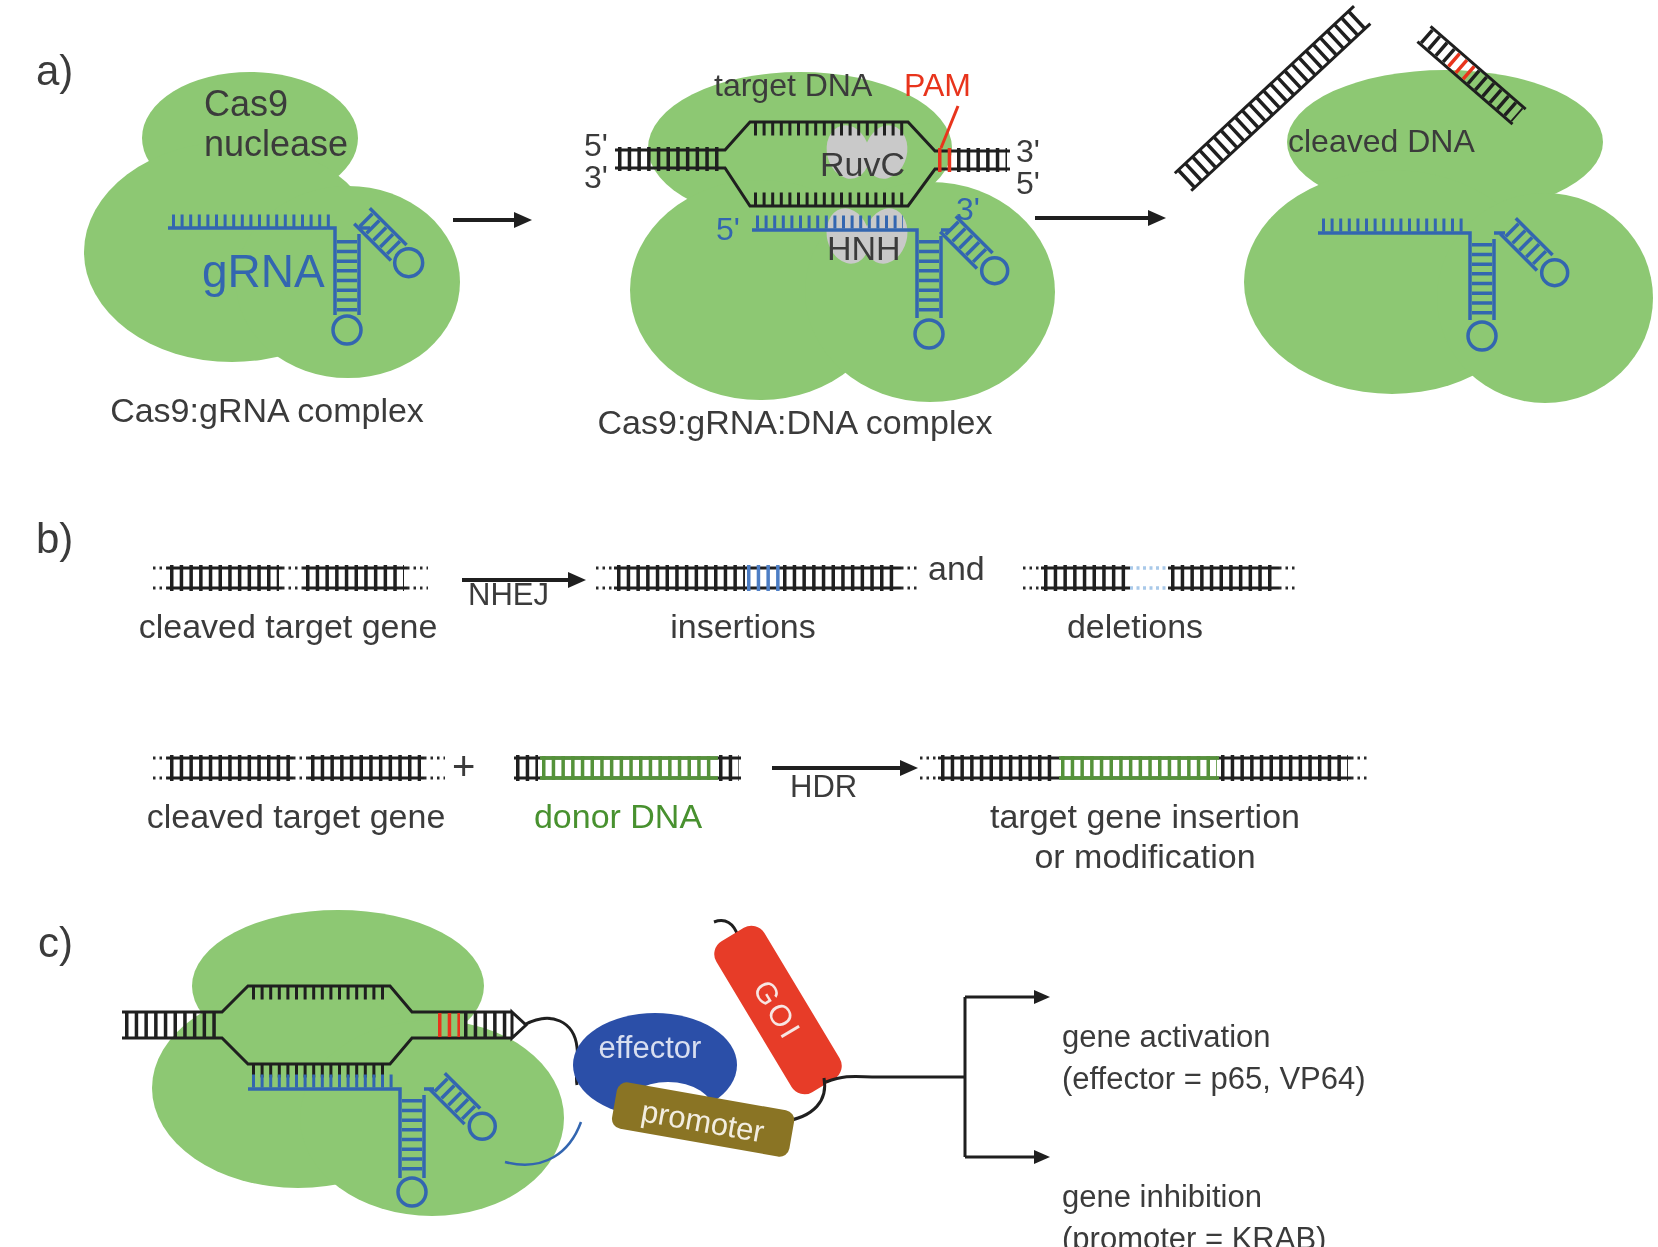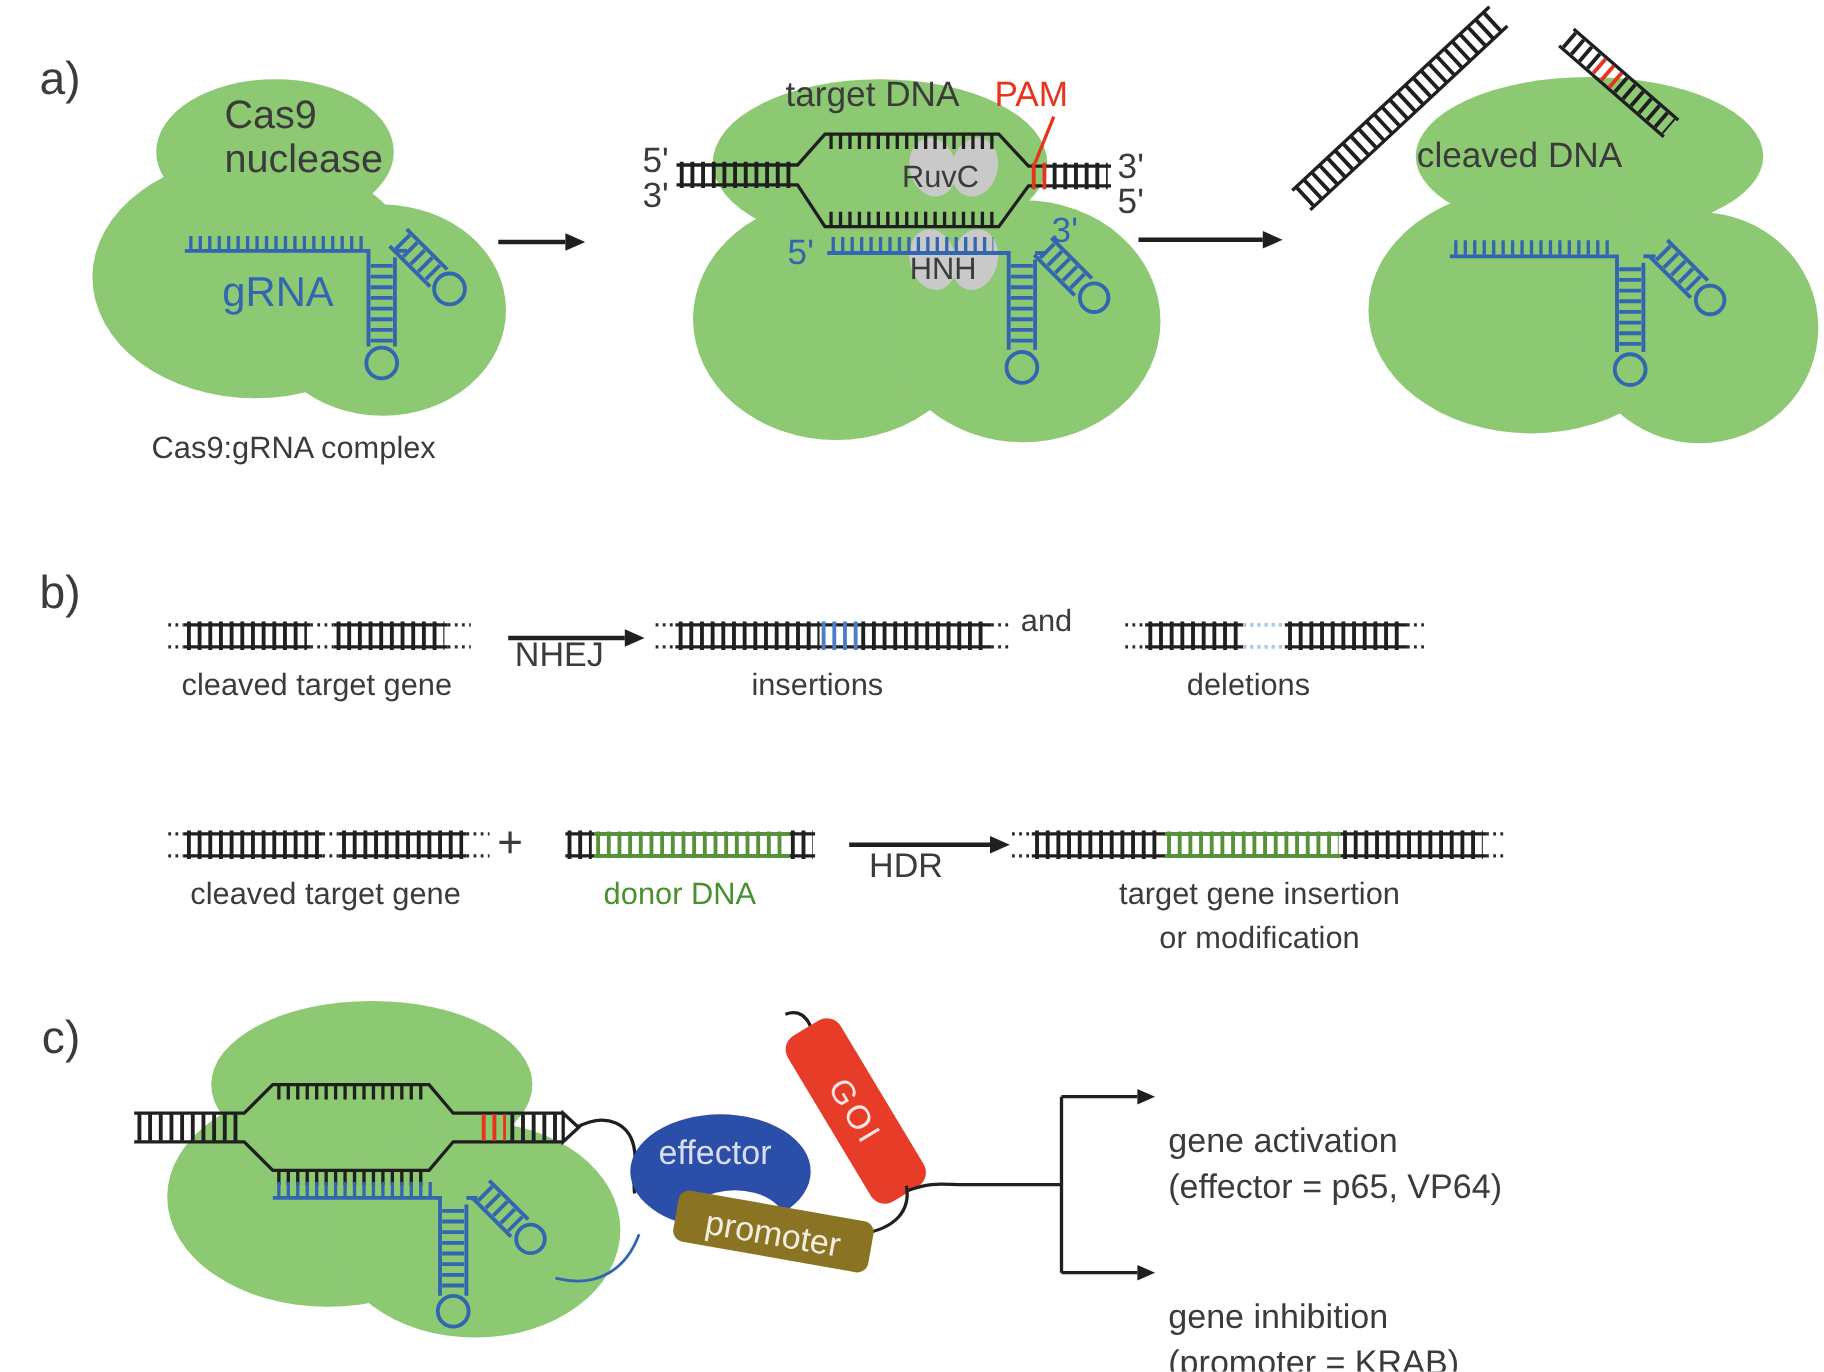--- a/index.html
+++ b/index.html
@@ -5,22 +5,22 @@
   html,body{margin:0;padding:0;background:#fff;}
   #canvas{position:relative;width:1658px;height:1247px;background:#ffffff;overflow:hidden;
           font-family:"Liberation Sans", sans-serif;}
   #art{position:absolute;left:0;top:0;}
   .lbl{position:absolute;color:#3b3b3b;white-space:nowrap;line-height:1.1;}
   .c{transform:translateX(-50%);}
   .blue-t{color:#3366b0;}
   .red-t{color:#e8341c;}
   .green-t{color:#48912f;}
   .tag{font-size:42px;}
-  .f33{font-size:28px;text-align:right;} .f32{font-size:32px;} .f31{font-size:31px;margin-top:44px;}
-  .f36{font-size:36px;} .f38{font-size:38px;} .f40{font-size:40px;}
+  .f33{font-size:34px;text-align:right;} .f32{font-size:32px;} .f31{font-size:31px;margin-top:44px;}
+  .f36{font-size:36px;} .f38{font-size:46px;} .f40{font-size:40px;}
   
   .rail{stroke:#1f1f1f;stroke-width:3;fill:none;}
   .railg{stroke:#55923a;stroke-width:3.5;fill:none;}
   .railb{stroke:#3366b0;stroke-width:3.5;fill:none;}
   .rung{stroke:#1f1f1f;stroke-dasharray:3.5 6.2;fill:none;}
   .comb{stroke:#1f1f1f;stroke-dasharray:3 5.6;fill:none;}
   .combb{stroke:#3366b0;stroke-dasharray:3 5.6;fill:none;}
   .rungb{stroke:#3366b0;stroke-dasharray:3.5 6.2;fill:none;}
   .rungr{stroke:#e8341c;stroke-dasharray:3.5 6.2;fill:none;}
   .runggr{stroke:#55923a;stroke-dasharray:3.5 6.2;fill:none;}
@@ -268,20 +268,21 @@
 <div class="lbl f32" style="left:714px;top:68px;">target DNA</div>
 <div class="lbl f32 red-t" style="left:904px;top:68px;">PAM</div>
 <div class="lbl f32" style="left:584px;top:128px;">5'</div>
 <div class="lbl f32" style="left:584px;top:160px;">3'</div>
 <div class="lbl f32" style="left:1016px;top:134px;">3'</div>
 <div class="lbl f32" style="left:1016px;top:166px;">5'</div>
 <div class="lbl f33" style="left:820px;top:146px;">RuvC</div>
 <div class="lbl f33" style="left:827px;top:230px;">HNH</div>
 <div class="lbl f32 blue-t" style="left:716px;top:212px;">5'</div>
 <div class="lbl f32 blue-t" style="left:956px;top:192px;">3'</div>
+<div class="lbl f33 c" style="left:795px;top:404px;">Cas9:gRNA:DNA complex</div>
 <div class="lbl f32" style="left:1288px;top:124px;">cleaved DNA</div>
 
 <div class="lbl tag" style="left:36px;top:516px;">b)</div>
 <div class="lbl f33 c" style="left:288px;top:608px;">cleaved target gene</div>
 <div class="lbl f31" style="left:468px;top:534px;">NHEJ</div>
 <div class="lbl f33 c" style="left:743px;top:608px;">insertions</div>
 <div class="lbl f33" style="left:928px;top:550px;">and</div>
 <div class="lbl f33 c" style="left:1135px;top:608px;">deletions</div>
 <div class="lbl f33 c" style="left:296px;top:798px;">cleaved target gene</div>
 <div class="lbl f40" style="left:452px;top:744px;">+</div>

